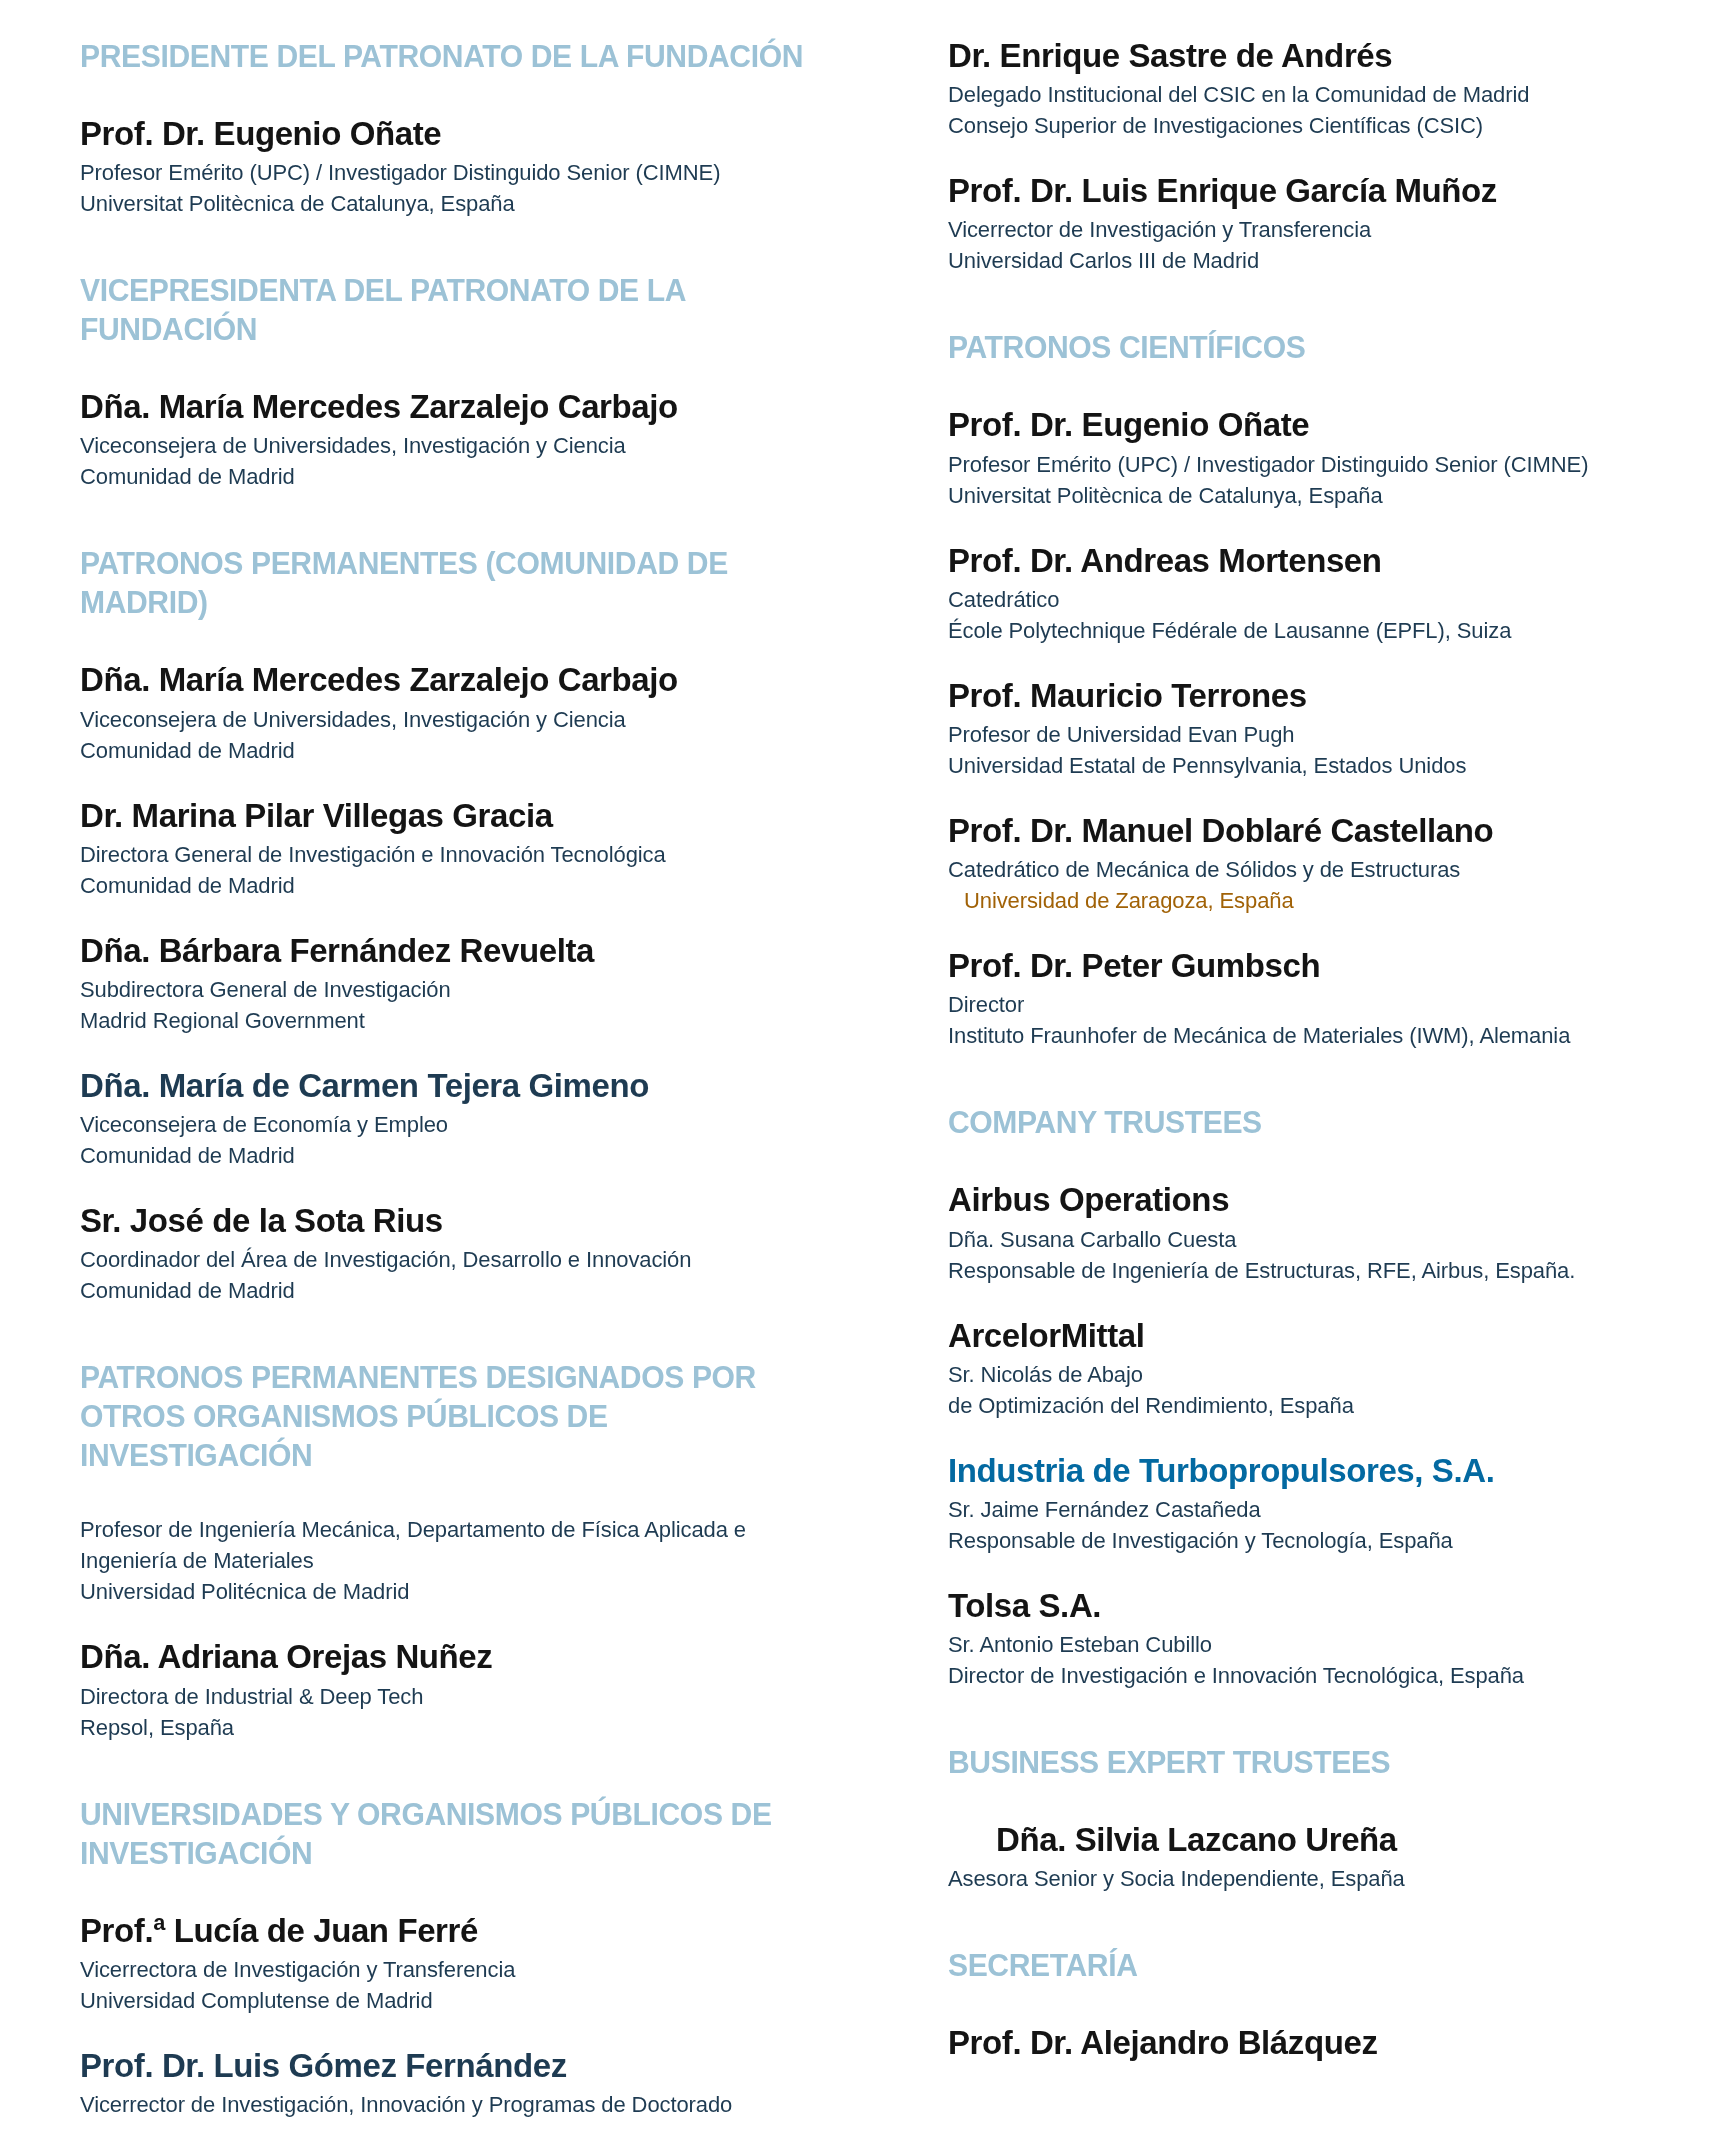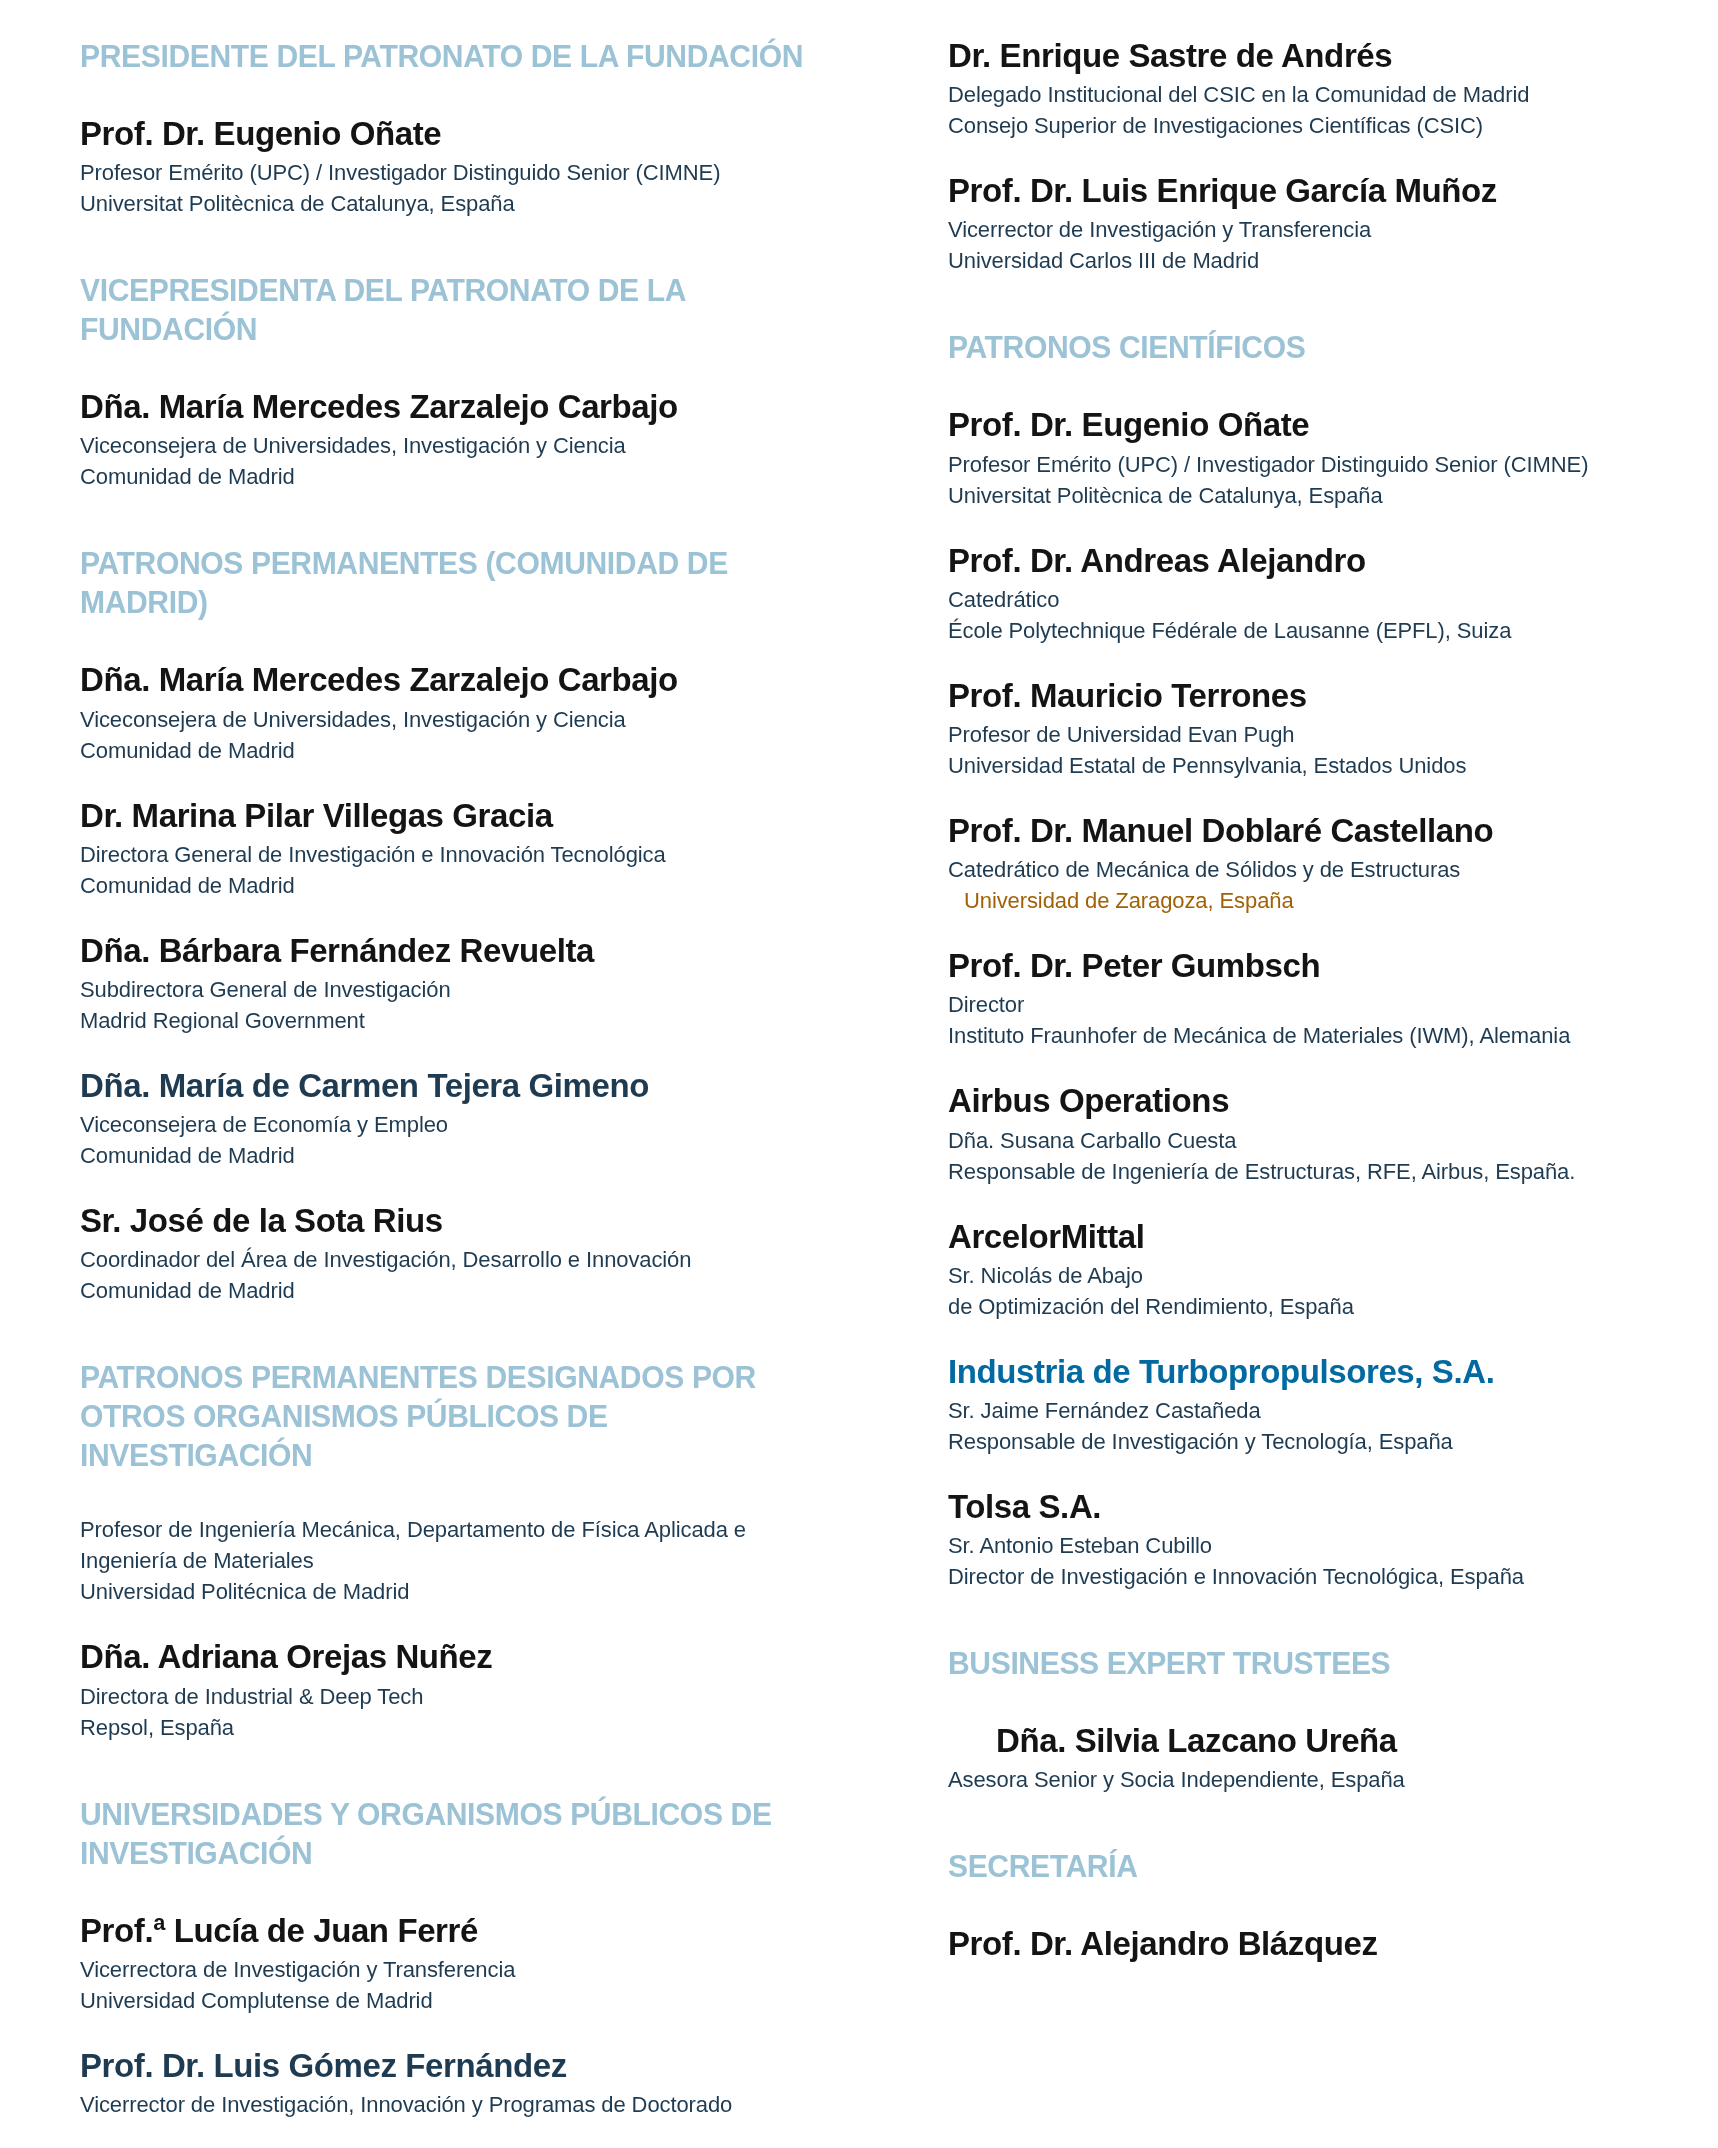--- a/index.html
+++ b/index.html
@@ -139,39 +139,42 @@
       </div>
       <div class="section-heading">
         <div class="heading-line" style="color: rgb(156, 194, 214);">PATRONOS CIENTÍFICOS</div>
       </div>
       <div class="entry">
         <div class="entry-name" style="color: rgb(20, 20, 20);">Prof. Dr. Eugenio Oñate</div>
         <div class="entry-line" style="color: rgb(30, 59, 82);">Profesor Emérito (UPC) / Investigador Distinguido Senior (CIMNE)</div>
         <div class="entry-line" style="color: rgb(30, 59, 82);">Universitat Politècnica de Catalunya, España</div>
       </div>
       <div class="entry">
-        <div class="entry-name" style="color: rgb(20, 20, 20);">Prof. Dr. Andreas Alejandro</div>
+        <div class="entry-name" style="color: rgb(20, 20, 20);">Prof. Dr. Andreas Mortensen</div>
         <div class="entry-line" style="color: rgb(30, 59, 82);">Catedrático</div>
         <div class="entry-line" style="color: rgb(30, 59, 82);">École Polytechnique Fédérale de Lausanne (EPFL), Suiza</div>
       </div>
       <div class="entry">
         <div class="entry-name" style="color: rgb(20, 20, 20);">Prof. Mauricio Terrones</div>
         <div class="entry-line" style="color: rgb(30, 59, 82);">Profesor de Universidad Evan Pugh</div>
         <div class="entry-line" style="color: rgb(30, 59, 82);">Universidad Estatal de Pennsylvania, Estados Unidos</div>
       </div>
       <div class="entry">
         <div class="entry-name" style="color: rgb(20, 20, 20);">Prof. Dr. Manuel Doblaré Castellano</div>
         <div class="entry-line" style="color: rgb(30, 59, 82);">Catedrático de Mecánica de Sólidos y de Estructuras</div>
         <div class="entry-line" style="color: #a16207; margin-left: 16px;">Universidad de Zaragoza, España</div>
       </div>
       <div class="entry">
         <div class="entry-name" style="color: rgb(20, 20, 20);">Prof. Dr. Peter Gumbsch</div>
         <div class="entry-line" style="color: rgb(30, 59, 82);">Director</div>
         <div class="entry-line" style="color: rgb(30, 59, 82);">Instituto Fraunhofer de Mecánica de Materiales (IWM), Alemania</div>
       </div>
+      <div class="section-heading">
+        <div class="heading-line" style="color: rgb(156, 194, 214);">COMPANY TRUSTEES</div>
+      </div>
       <div class="entry">
         <div class="entry-name" style="color: rgb(20, 20, 20);">Airbus Operations</div>
         <div class="entry-line" style="color: rgb(30, 59, 82);">Dña. Susana Carballo Cuesta</div>
         <div class="entry-line" style="color: rgb(30, 59, 82);">Responsable de Ingeniería de Estructuras, RFE, Airbus, España.</div>
       </div>
       <div class="entry">
         <div class="entry-name" style="color: rgb(20, 20, 20);">ArcelorMittal</div>
         <div class="entry-line" style="color: rgb(30, 59, 82);">Sr. Nicolás de Abajo</div>
         <div class="entry-line" style="color: rgb(30, 59, 82);">de Optimización del Rendimiento, España</div>
       </div>

